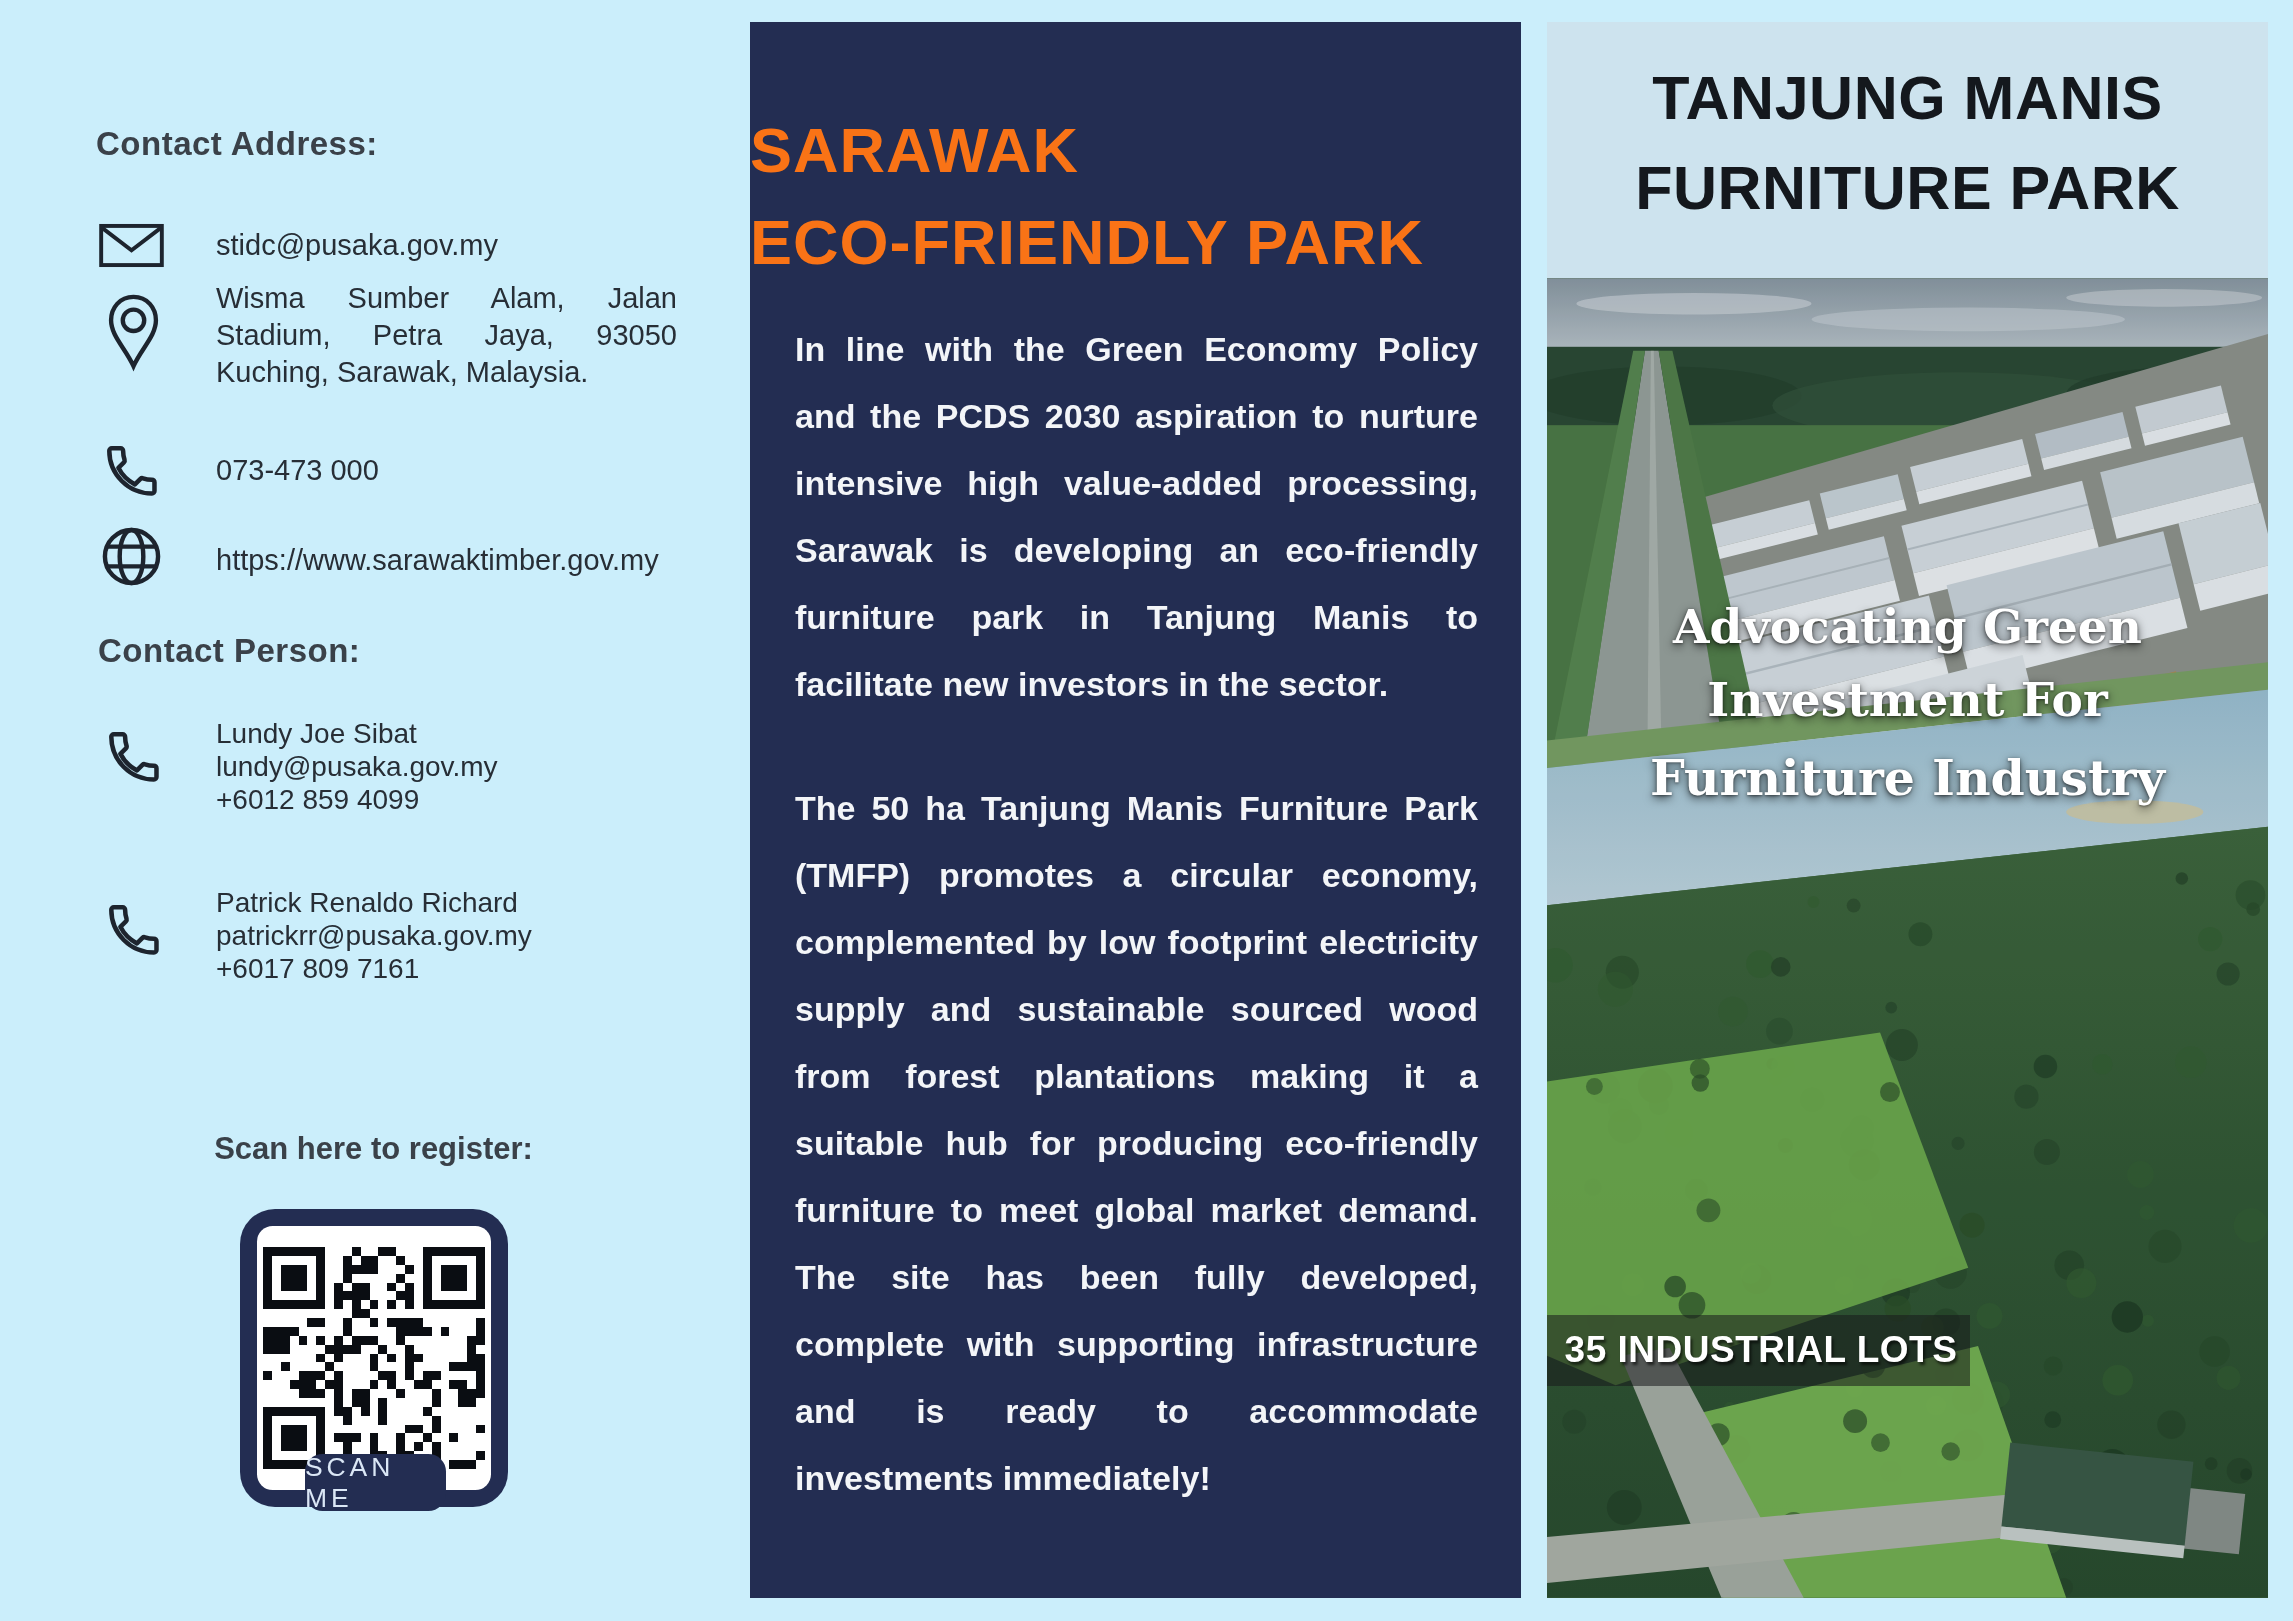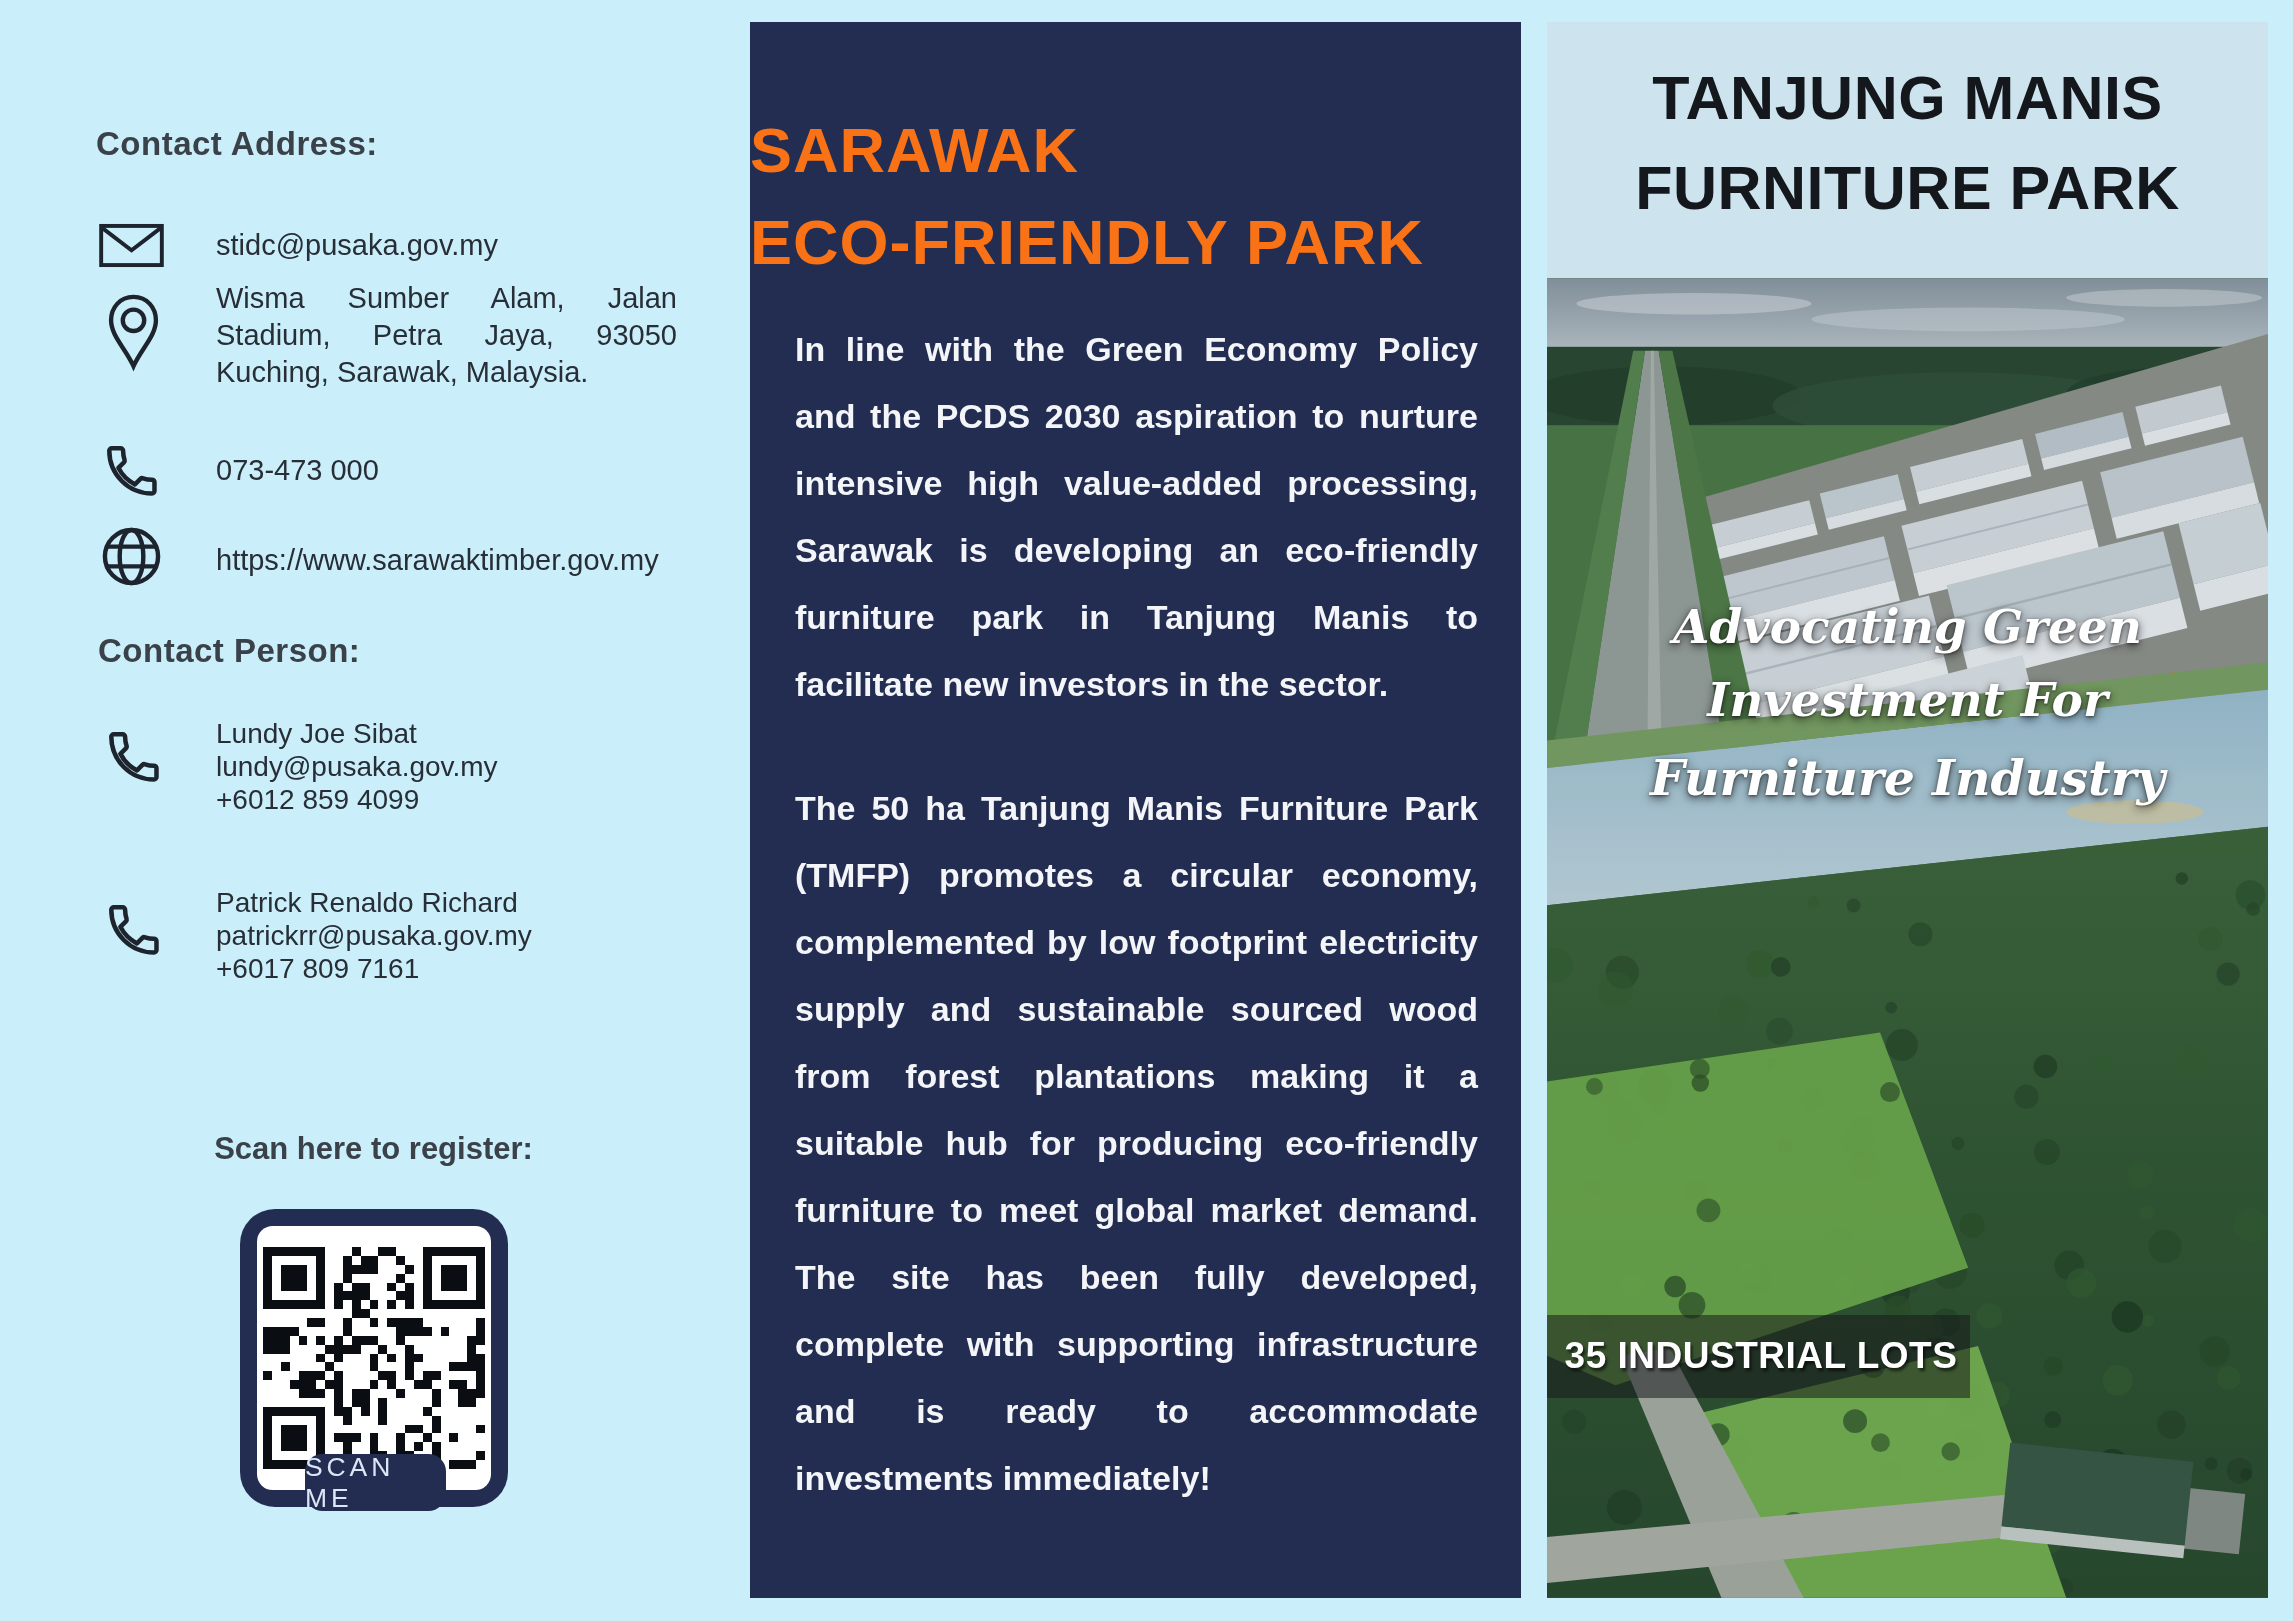--- a/index.html
+++ b/index.html
@@ -41,28 +41,28 @@
   .mid-title{position:absolute;top:82px;left:0;width:100%;text-align:left;font-size:63px;line-height:92px;font-weight:bold;color:#f97316;letter-spacing:1px;}
   .mid-body{position:absolute;left:45px;top:294px;width:683px;font-size:34px;line-height:67px;font-weight:bold;color:var(--midtext);text-align:justify;}
   .mid-body p + p{margin-top:57px;}
 
   
   .right-panel{left:1547px;top:21.6px;width:721px;height:1576px;background:var(--rheader);}
   .right-title{position:absolute;top:31px;left:0;width:100%;text-align:center;font-size:61px;line-height:90px;font-weight:bold;color:#14181d;letter-spacing:0.5px;}
   .photo{position:absolute;left:0;top:256px;width:721px;height:1320px;overflow:hidden;background:#476c3f;}
   .photo svg{position:absolute;left:0;top:0;}
   .caption{position:absolute;top:312px;left:0;width:100%;text-align:center;color:#ffffff;
-           font-family:"DejaVu Serif","Liberation Serif",serif;font-style:italic;font-weight:bold;
+           font-family:"DejaVu Serif","Liberation Serif",serif;font-weight:bold;
            text-shadow:0 2.9px 9.8px rgba(0,0,0,0.65), 0 1px 2.9px rgba(0,0,0,0.5);}
   .caption .l1{font-size:47px;line-height:73px;}
   .caption .l2{font-size:49px;line-height:84px;}
   .badge{position:absolute;left:0;background:var(--badge);color:#ffffff;font-weight:bold;
          display:flex;align-items:center;padding-left:17.6px;letter-spacing:0.5px;
          text-shadow:2px 2.9px 2.9px rgba(0,0,0,0.6);}
-  .badge-1{top:1037px;width:423px;height:83px;font-size:37px;}
+  .badge-1{top:1037px;width:423px;height:71px;font-size:37px;}
   .badge-2{top:1162px;width:443px;height:101px;font-size:39px;}
 </style>
 </head>
 <body>
 
 <section class="abs left-panel">
 
   <h2 class="lp-heading lp-h1">Contact Address:</h2>
 
   <span class="icn i-email">

